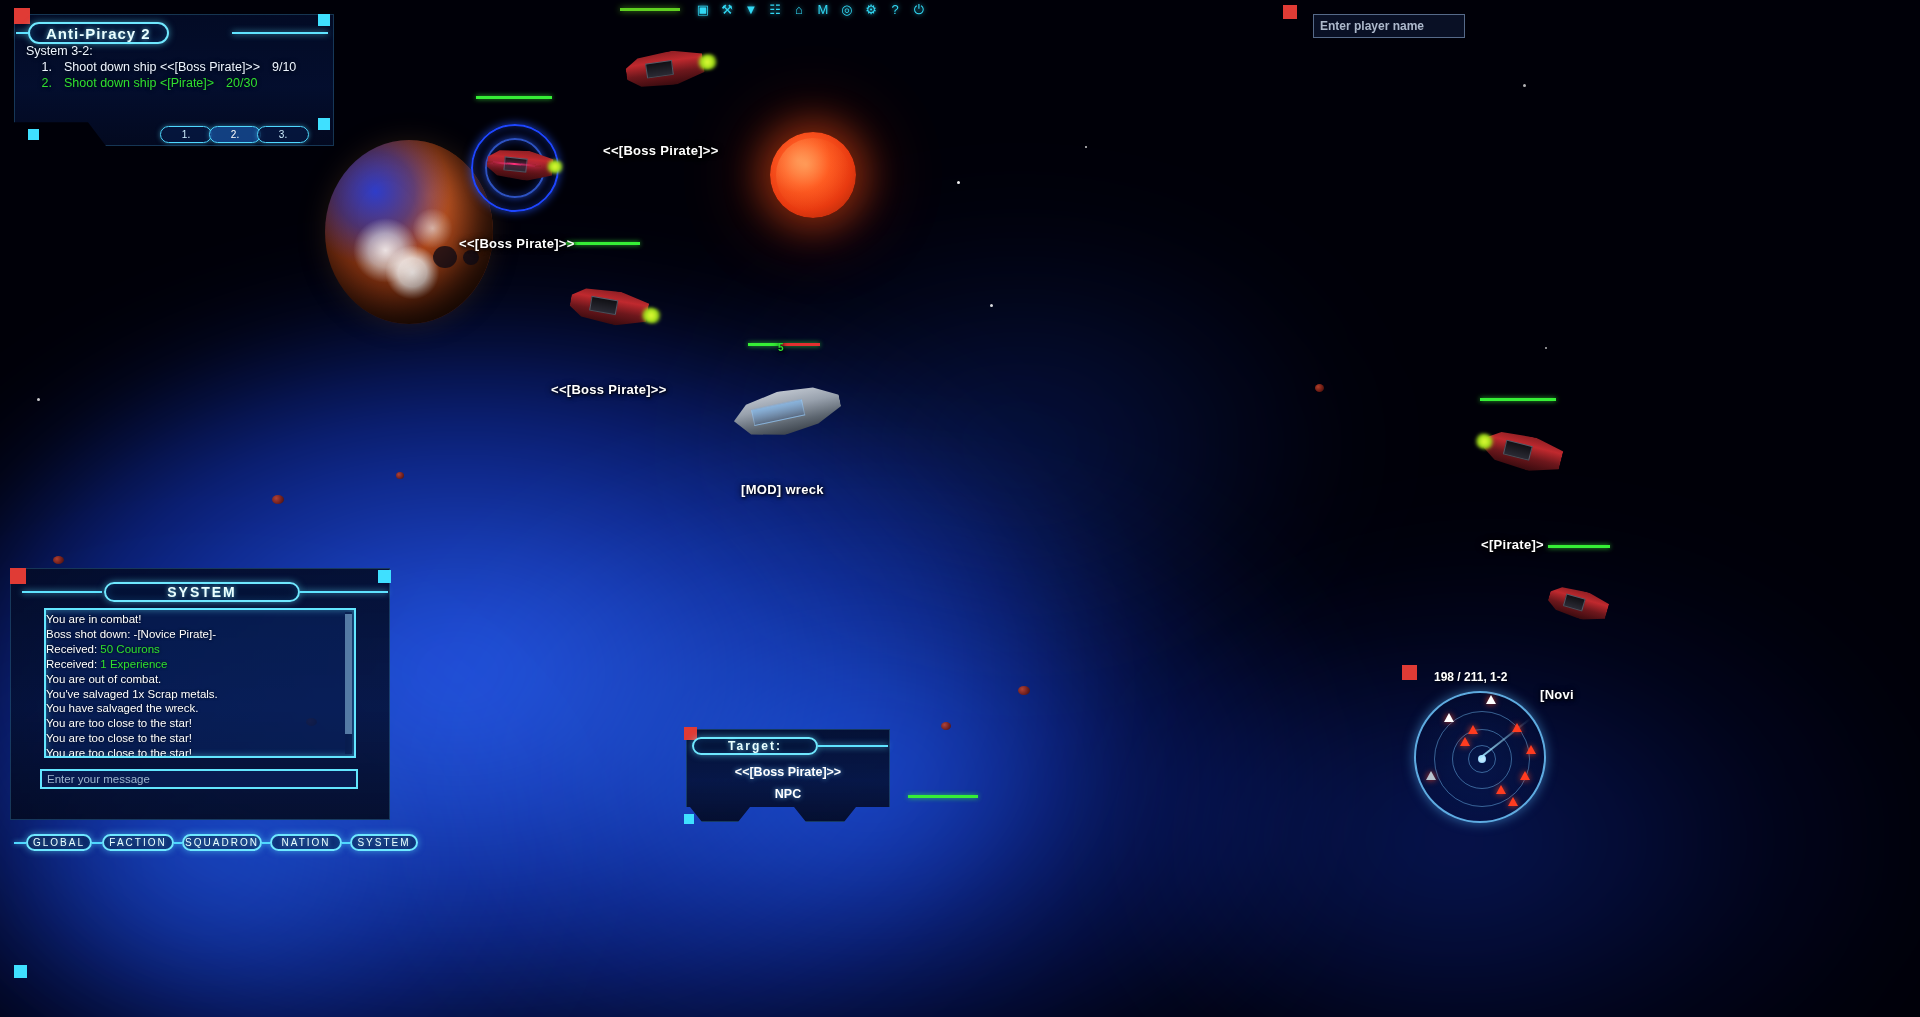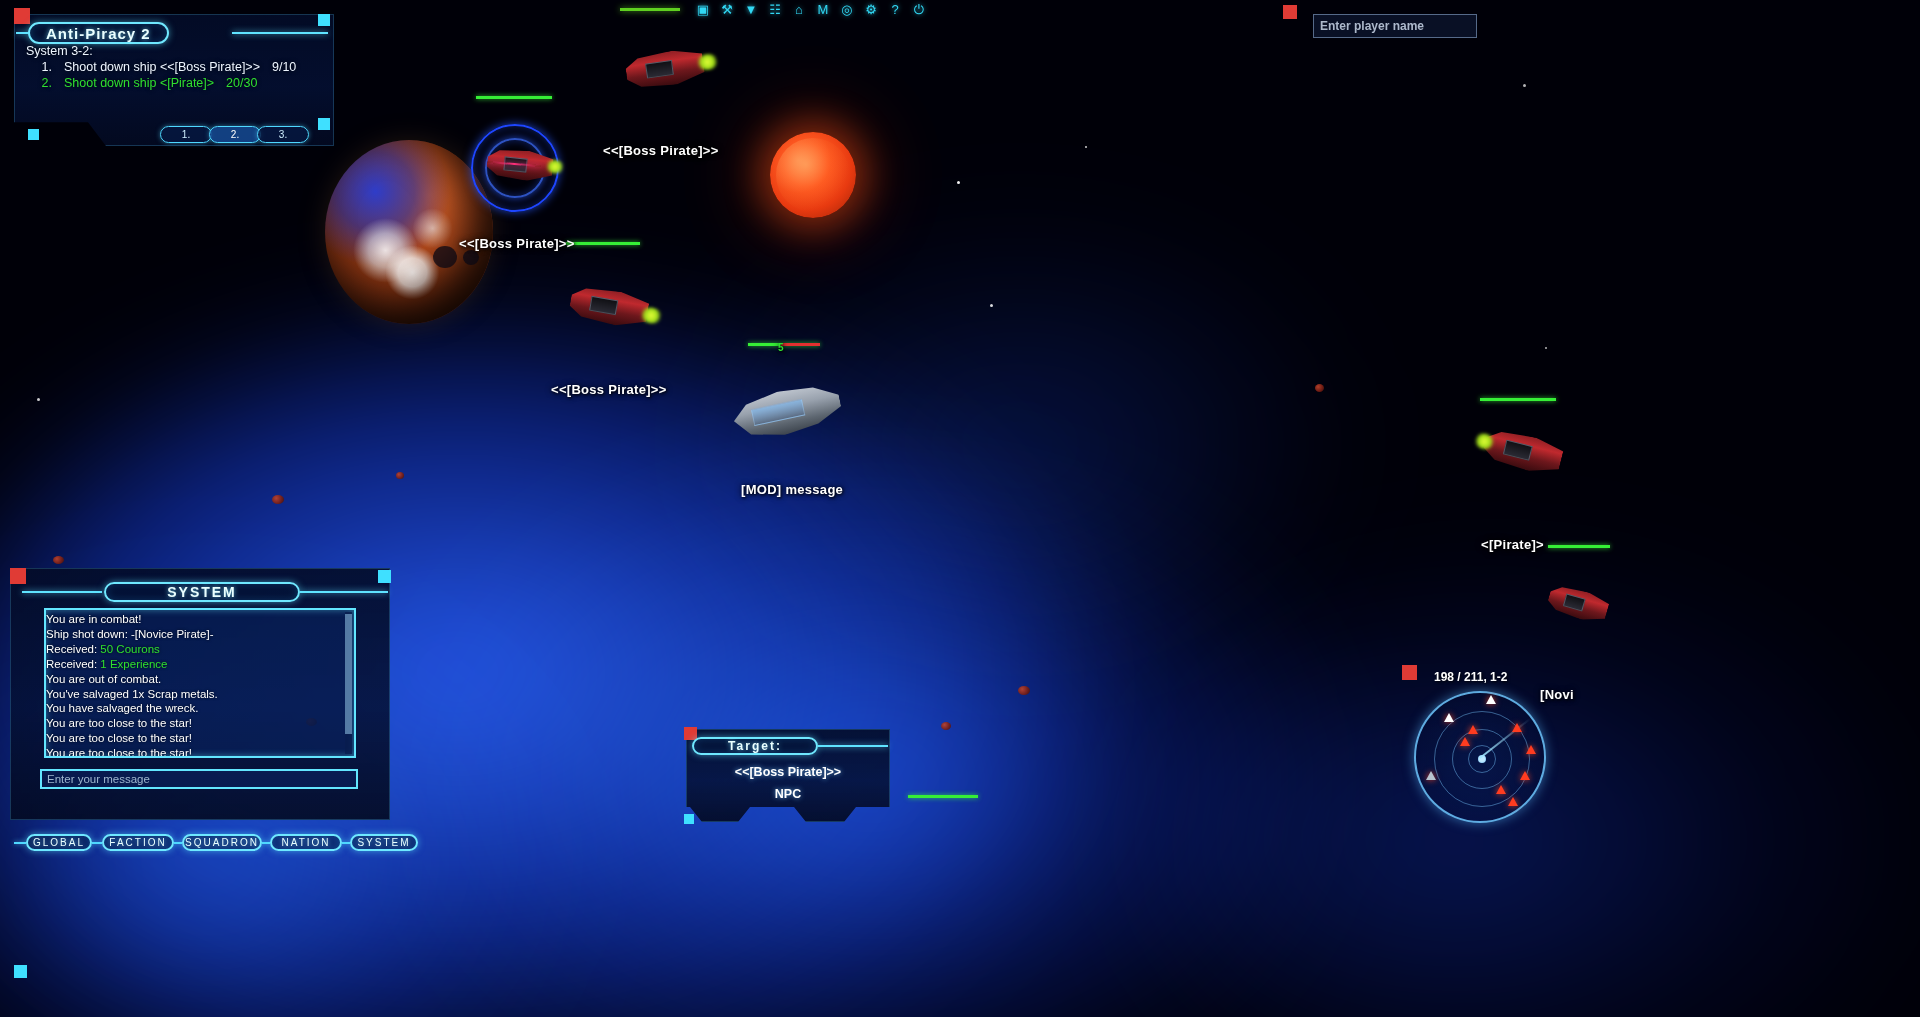--- a/index.html
+++ b/index.html
@@ -117,21 +117,21 @@
     align-items:center; gap:10px; }
   #toolbar .greenbar { width:60px; height:3px; background:#5fd020;
     box-shadow:0 0 6px rgba(95,208,32,.8); margin-right:6px; }
   .ticon { width:14px; height:14px; display:flex; align-items:center; justify-content:center;
     color:#31d8f4; font-size:13px; line-height:1;
     text-shadow:0 0 5px rgba(49,216,244,.85); }
 
   
   #pname-wrap { position:absolute; left:1283px; top:5px; width:196px; height:36px; }
   #pname-wrap .redsq { position:absolute; left:0; top:0; width:14px; height:14px; background:#e03b35; }
-  #pname { position:absolute; left:30px; top:9px; width:164px; height:24px;
+  #pname { position:absolute; left:30px; top:9px; width:152px; height:24px;
     background:rgba(12,22,48,.72); border:1px solid rgba(150,180,220,.55);
     color:#dfe8f5; font-size:12px; font-weight:bold; padding:0 6px;
     font-family:"Liberation Sans", sans-serif; outline:none; }
   #pname::placeholder { color:#c9d6e8; opacity:.85; }
 
   
   #chat { left:10px; top:568px; width:380px; height:252px; }
   #chat .hudbg { clip-path: polygon(0 14px, 14px 0, 100% 0, 100% 100%, 0 100%); }
   #chat-title { position:absolute; left:104px; top:582px; width:196px; height:20px;
     font-size:14px; font-weight:bold; }
@@ -243,21 +243,21 @@
   </div>
   <div class="eng" style="left:70px;top:10px;width:24px;height:16px"></div>
 </div>
 <div class="hpbar split" style="left:748px;top:343px;width:72px"></div>
 <div class="shiplabel" style="left:778px;top:342px;color:#2fe02f;font-size:10px">5</div>
 <div class="shiplabel" style="left:551px;top:382px;">&lt;&lt;[Boss Pirate]&gt;&gt;</div>
 
 <div class="ship" style="left:733px;top:385px;transform:rotate(-12deg)">
   <div class="ally"></div>
 </div>
-<div class="shiplabel" style="left:741px;top:482px;">[MOD] message</div>
+<div class="shiplabel" style="left:741px;top:482px;">[MOD] wreck</div>
 
 <div class="hpbar" style="left:1480px;top:398px;width:76px"></div>
 <div class="ship" style="left:1484px;top:435px;transform:rotate(14deg)">
   <div class="hull">
     <div class="cock"></div>
   </div>
   <div class="eng" style="left:-12px;top:8px;width:22px;height:16px"></div>
 </div>
 <div class="shiplabel" style="left:1481px;top:537px;">&lt;[Pirate]&gt;</div>
 <div class="hpbar" style="left:1548px;top:545px;width:62px"></div>
@@ -342,21 +342,21 @@
 </div>
 <div class="cornerbox red" style="left:10px;top:568px"></div>
 <div class="cornerbox cy" style="left:378px;top:570px;width:13px;height:13px"></div>
 <div class="cornerbox cy" style="left:14px;top:965px;width:13px;height:13px"></div>
 <div class="hline tl-left" style="top:591px;left:22px;width:80px"></div>
 <div class="hline tl-right" style="top:591px;left:300px;width:88px"></div>
 <div class="pill" id="chat-title">SYSTEM</div>
 
 <div id="chat-log">
   <div class="msg"><span>You are in combat!</span><span class="val"></span></div>
-  <div class="msg"><span>Ship shot down: -[Novice Pirate]-</span><span class="val"></span></div>
+  <div class="msg"><span>Boss shot down: -[Novice Pirate]-</span><span class="val"></span></div>
   <div class="msg"><span>Received: </span><span class="val">50 Courons</span></div>
   <div class="msg"><span>Received: </span><span class="val">1  Experience</span></div>
   <div class="msg"><span>You are out of combat.</span><span class="val"></span></div>
   <div class="msg"><span>You've salvaged 1x Scrap metals.</span><span class="val"></span></div>
   <div class="msg"><span>You have salvaged the wreck.</span><span class="val"></span></div>
   <div class="msg"><span>You are too close to the star!</span><span class="val"></span></div>
   <div class="msg"><span>You are too close to the star!</span><span class="val"></span></div>
   <div class="msg"><span>You are too close to the star!</span><span class="val"></span></div>
   <div id="chat-scroll">
     <div class="thumb"></div>

